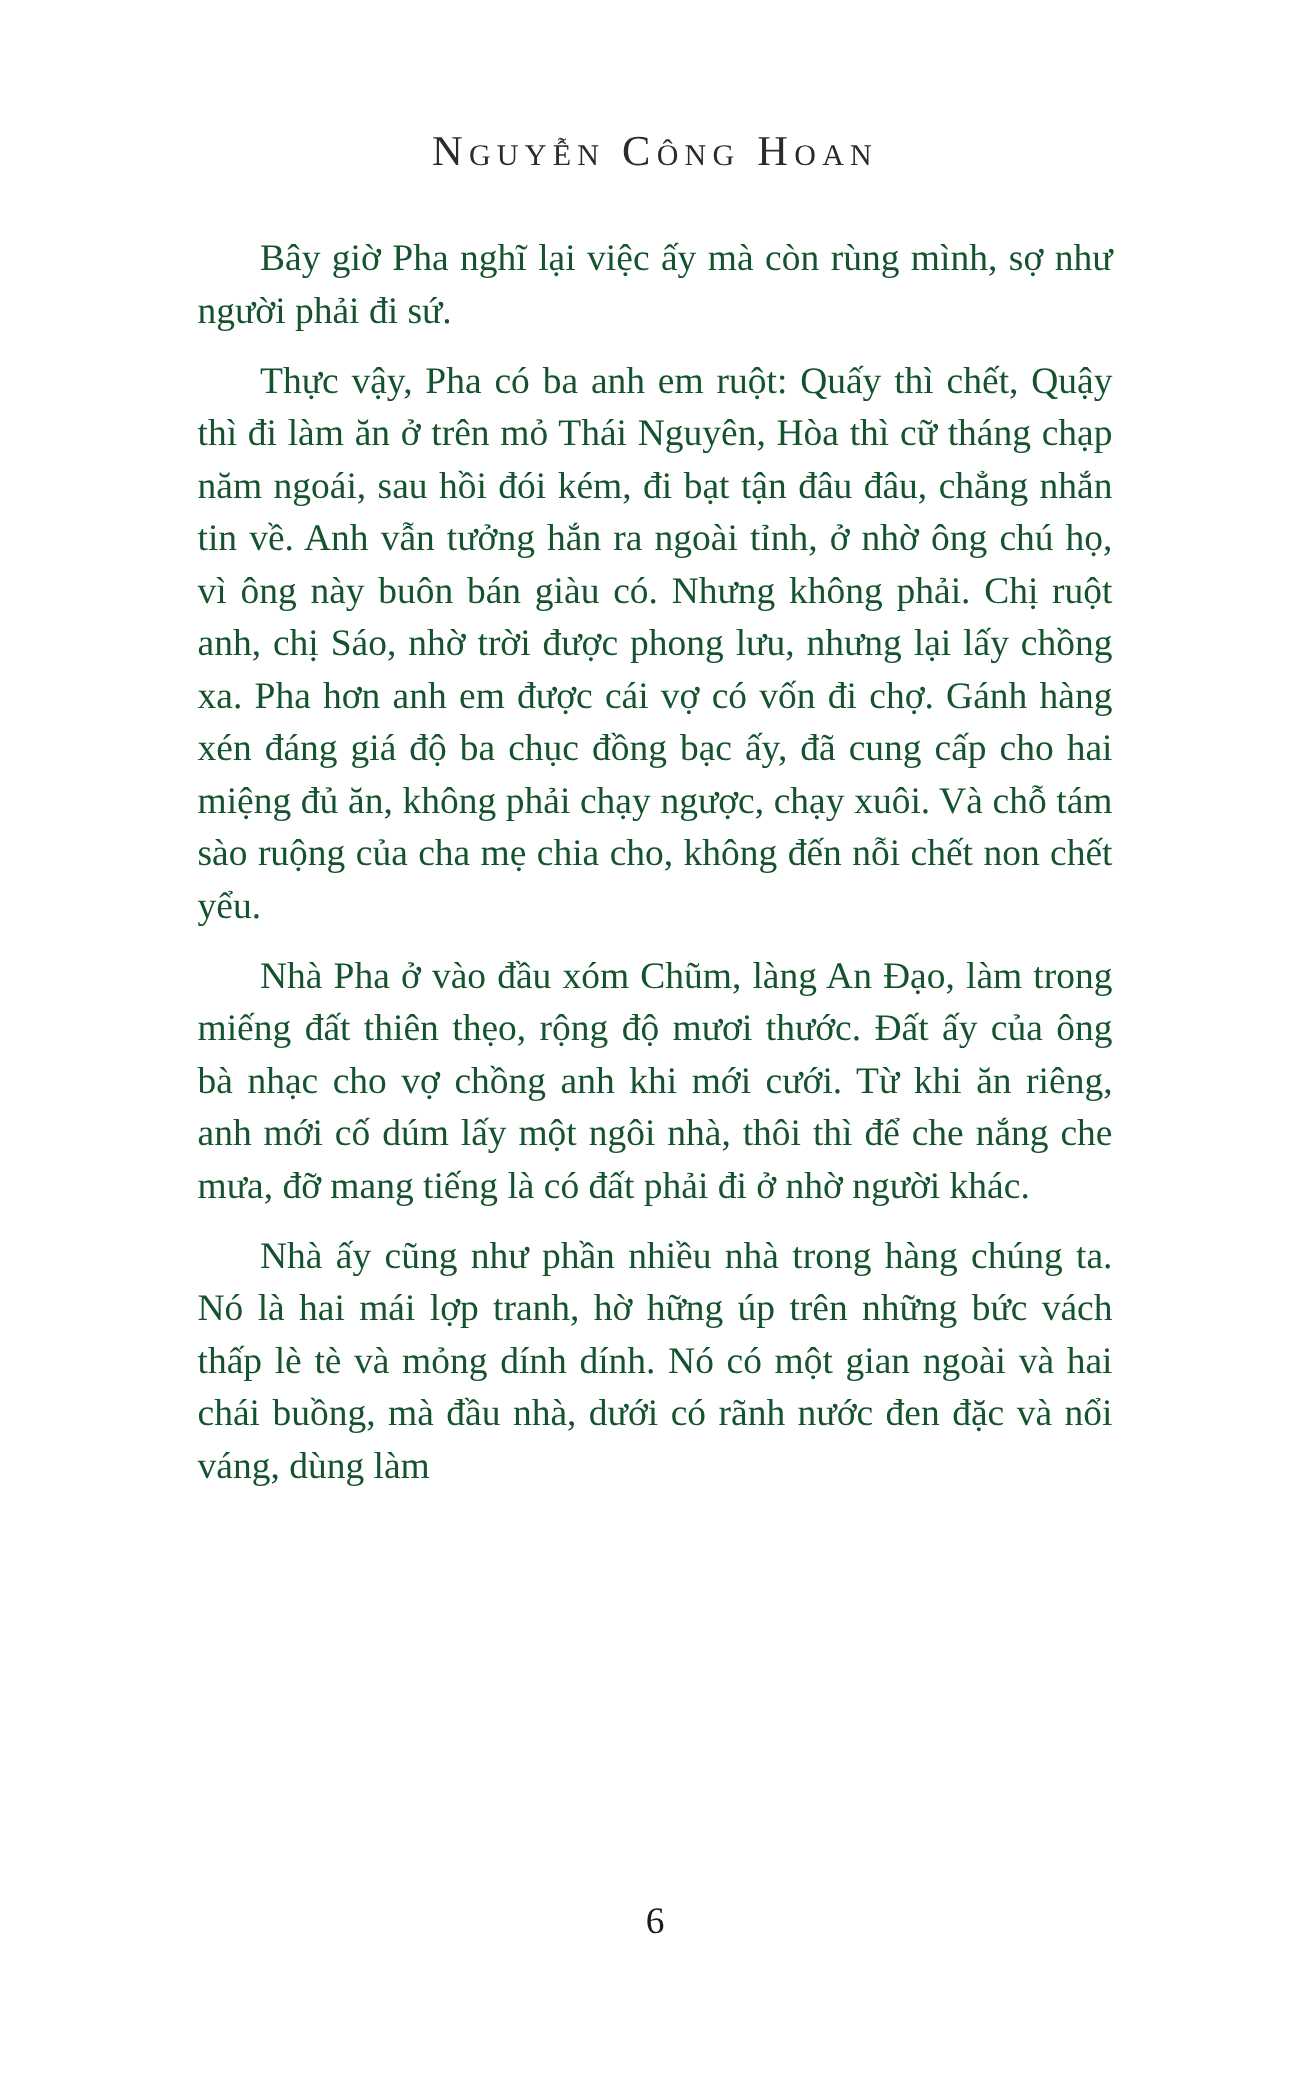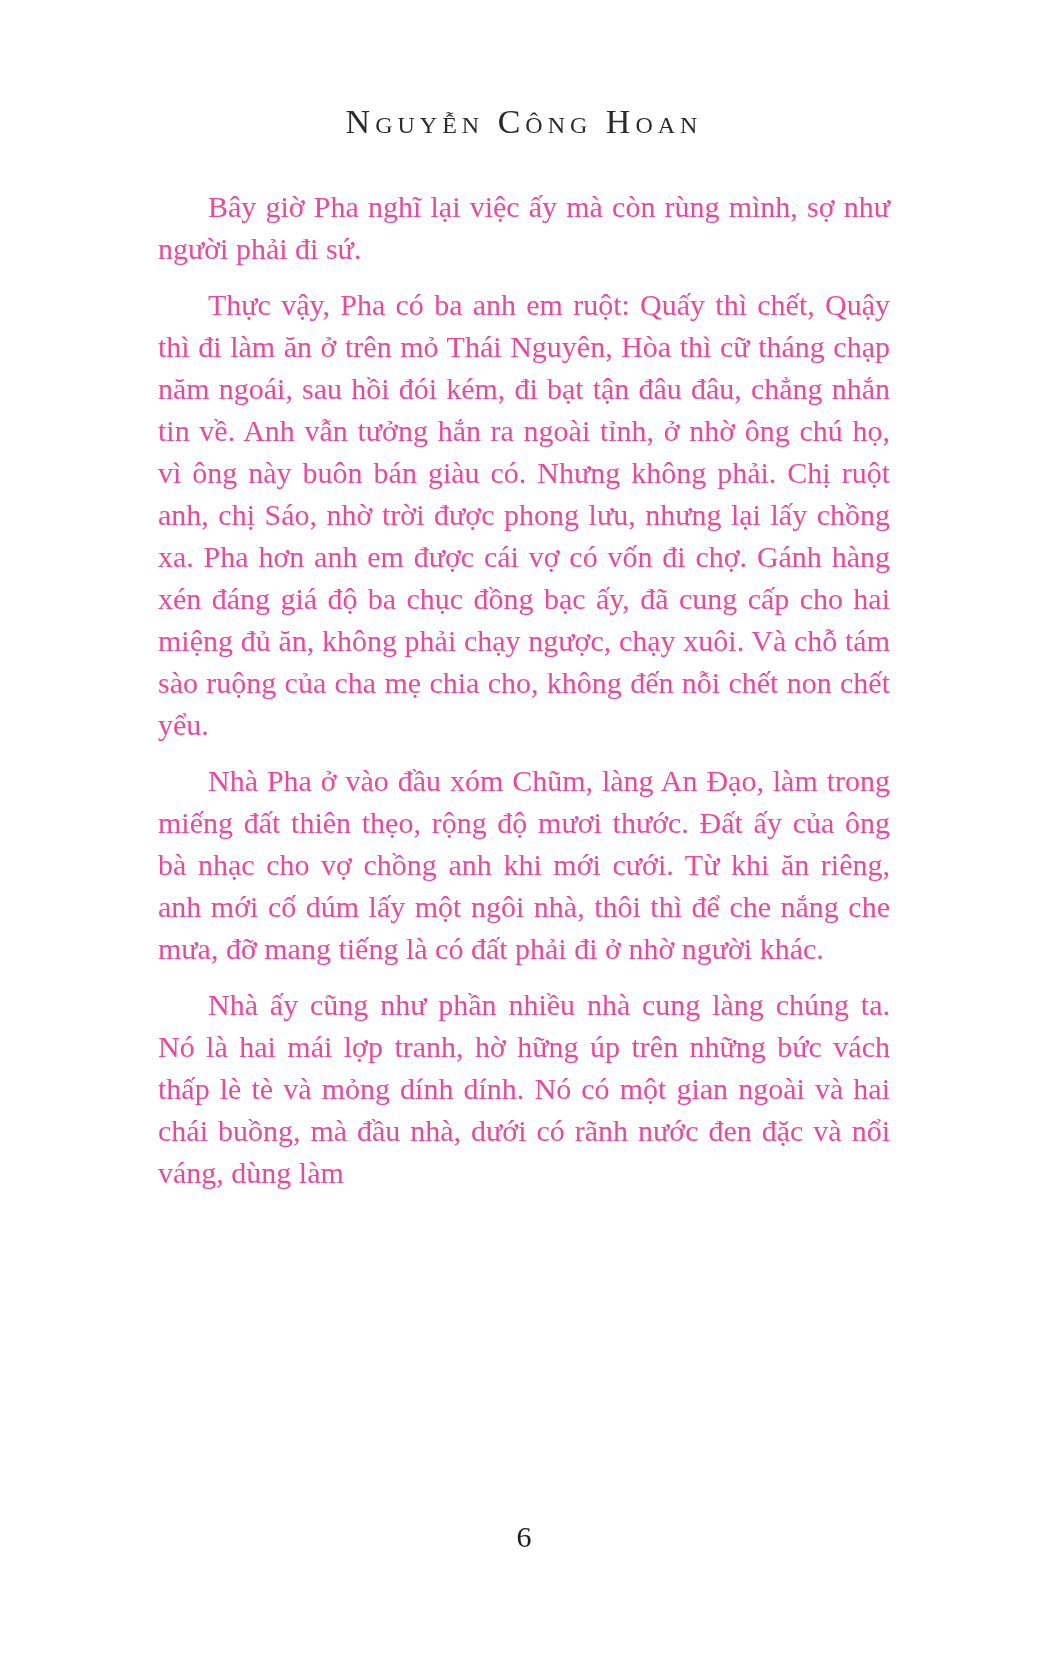--- a/index.html
+++ b/index.html
@@ -30,21 +30,21 @@
     white-space: nowrap;
   }
   .body-text {
     position: absolute;
     top: 186px;
     left: 158px;
     width: 732px;
     font-size: 30px;
     line-height: 42px;
     text-align: justify;
-    color: #ec4899;
+    color: #14532d;
   }
   .body-text p {
     margin: 0 0 14px 0;
     text-indent: 50px;
   }
   .page-number {
     position: absolute;
     top: 1520px;
     left: 0;
     width: 100%;
@@ -57,18 +57,18 @@
 <body>
 
 <div class="page">
 
   <div class="running-header">Nguyễn Công Hoan</div>
 
   <div class="body-text">
     <p>Bây giờ Pha nghĩ lại việc ấy mà còn rùng mình, sợ như người phải đi sứ.</p>
     <p>Thực vậy, Pha có ba anh em ruột: Quấy thì chết, Quậy thì đi làm ăn ở trên mỏ Thái Nguyên, Hòa thì cữ tháng chạp năm ngoái, sau hồi đói kém, đi bạt tận đâu đâu, chẳng nhắn tin về. Anh vẫn tưởng hắn ra ngoài tỉnh, ở nhờ ông chú họ, vì ông này buôn bán giàu có. Nhưng không phải. Chị ruột anh, chị Sáo, nhờ trời được phong lưu, nhưng lại lấy chồng xa. Pha hơn anh em được cái vợ có vốn đi chợ. Gánh hàng xén đáng giá độ ba chục đồng bạc ấy, đã cung cấp cho hai miệng đủ ăn, không phải chạy ngược, chạy xuôi. Và chỗ tám sào ruộng của cha mẹ chia cho, không đến nỗi chết non chết yểu.</p>
     <p>Nhà Pha ở vào đầu xóm Chũm, làng An Đạo, làm trong miếng đất thiên thẹo, rộng độ mươi thước. Đất ấy của ông bà nhạc cho vợ chồng anh khi mới cưới. Từ khi ăn riêng, anh mới cố dúm lấy một ngôi nhà, thôi thì để che nắng che mưa, đỡ mang tiếng là có đất phải đi ở nhờ người khác.</p>
-    <p>Nhà ấy cũng như phần nhiều nhà cung làng chúng ta. Nó là hai mái lợp tranh, hờ hững úp trên những bức vách thấp lè tè và mỏng dính dính. Nó có một gian ngoài và hai chái buồng, mà đầu nhà, dưới có rãnh nước đen đặc và nổi váng, dùng làm</p>
+    <p>Nhà ấy cũng như phần nhiều nhà trong hàng chúng ta. Nó là hai mái lợp tranh, hờ hững úp trên những bức vách thấp lè tè và mỏng dính dính. Nó có một gian ngoài và hai chái buồng, mà đầu nhà, dưới có rãnh nước đen đặc và nổi váng, dùng làm</p>
   </div>
 
   <div class="page-number">6</div>
 
 </div>
 
 </body></html>

